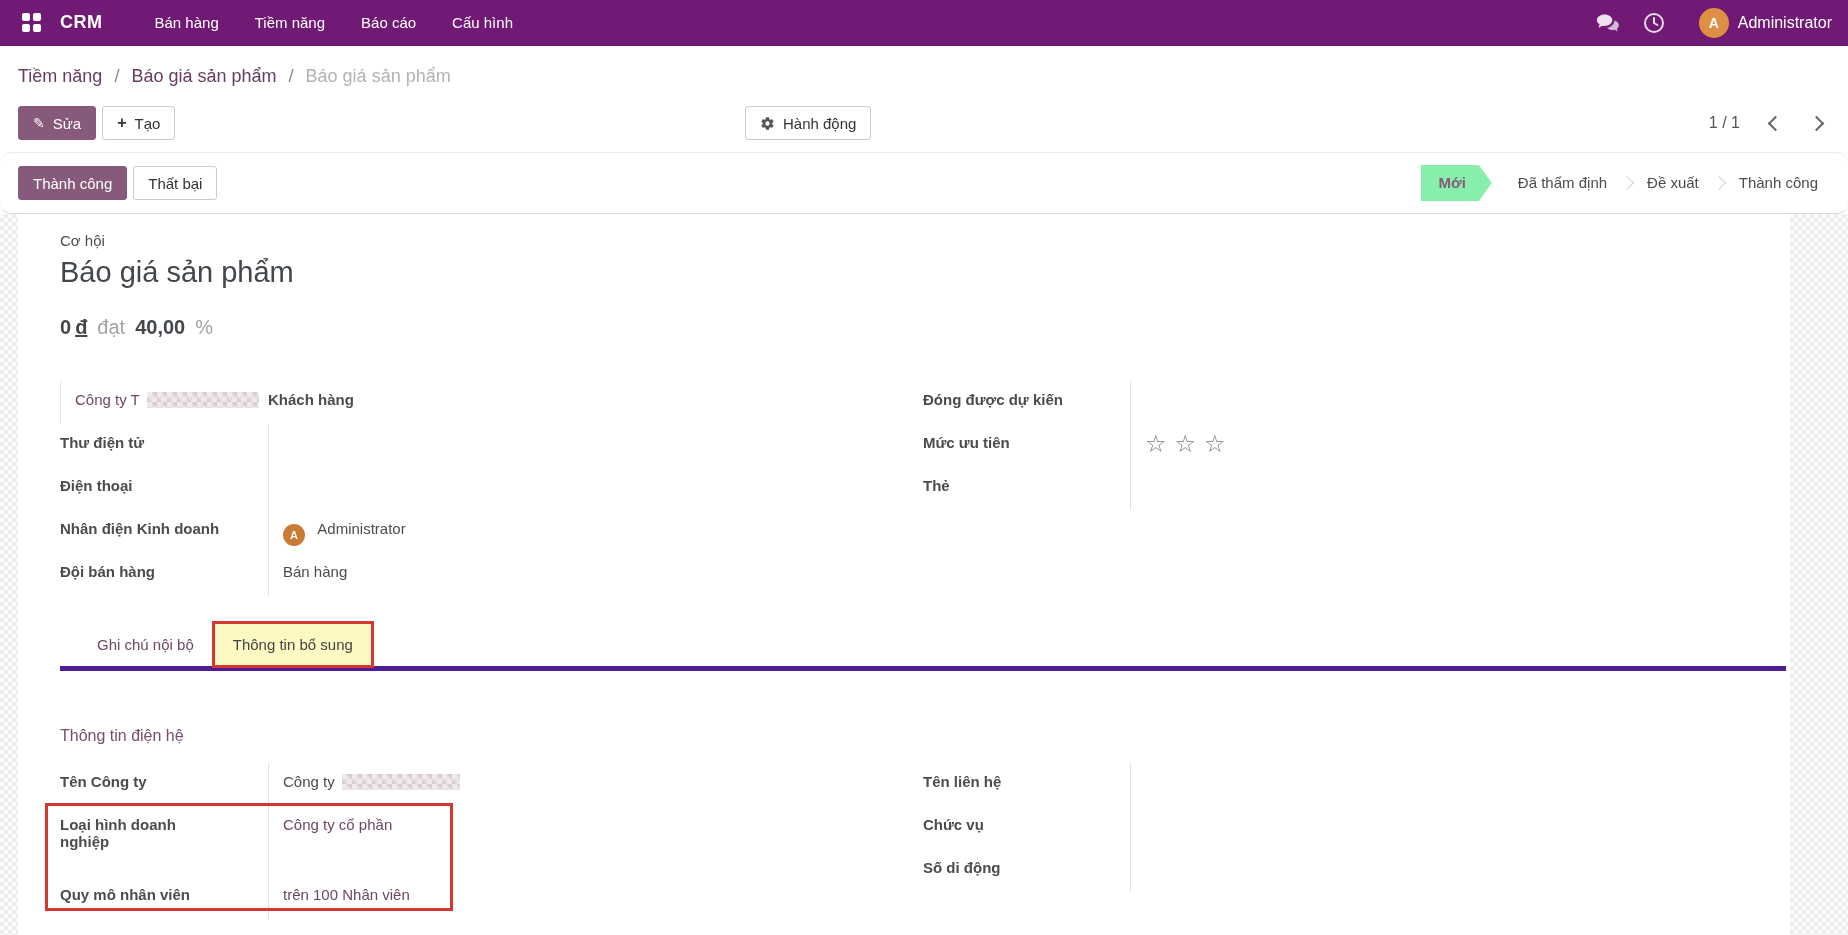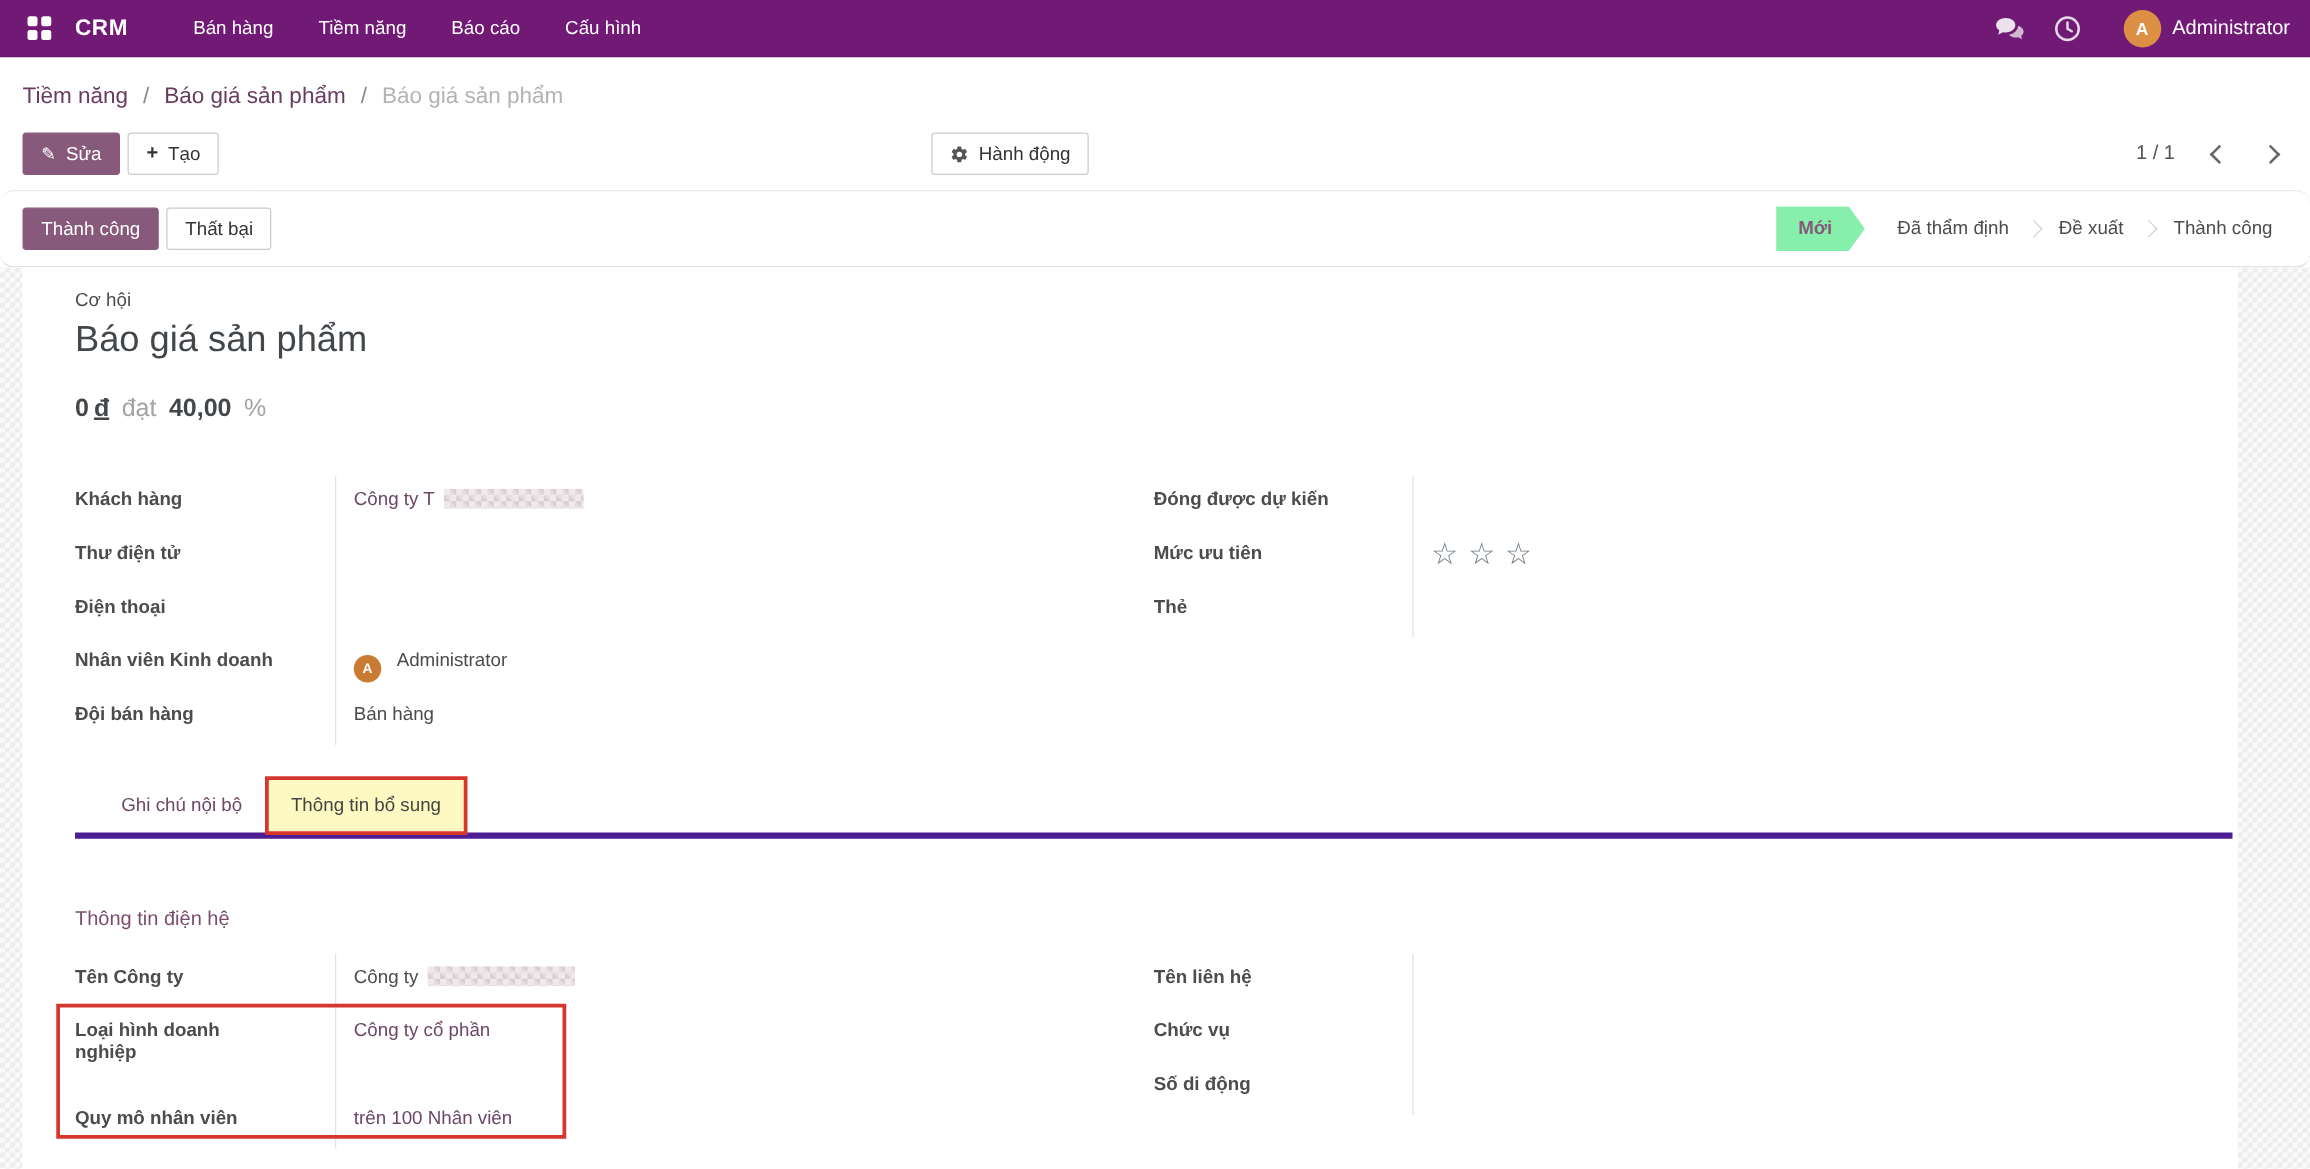--- a/index.html
+++ b/index.html
@@ -200,30 +200,30 @@
 
     <div class="revenue">
       <span class="rev-amount"><span>0</span><span class="rev-currency">đ</span></span>
       <span class="rev-join">đạt</span>
       <span class="rev-prob">40,00</span>
       <span class="rev-pct">%</span>
     </div>
 
     <div class="field-groups">
       <div class="group group-left">
-        <div class="cell flabel">Khách hàng</div>
         <div class="cell fvalue">
           <span class="link">Công ty T</span>
           <span class="blur-redact w112"></span>
         </div>
+        <div class="cell flabel">Khách hàng</div>
         <div class="cell flabel">Thư điện tử</div>
         <div class="cell fvalue"></div>
         <div class="cell flabel">Điện thoại</div>
         <div class="cell fvalue"></div>
-        <div class="cell flabel">Nhân viên Kinh doanh</div>
+        <div class="cell flabel">Nhân điện Kinh doanh</div>
         <div class="cell fvalue">
           <span class="avatar-sm">A</span>
           <span>Administrator</span>
         </div>
         <div class="cell flabel">Đội bán hàng</div>
         <div class="cell fvalue">Bán hàng</div>
       </div>
 
       <div class="group group-right">
         <div class="cell flabel">Đóng được dự kiến</div>

